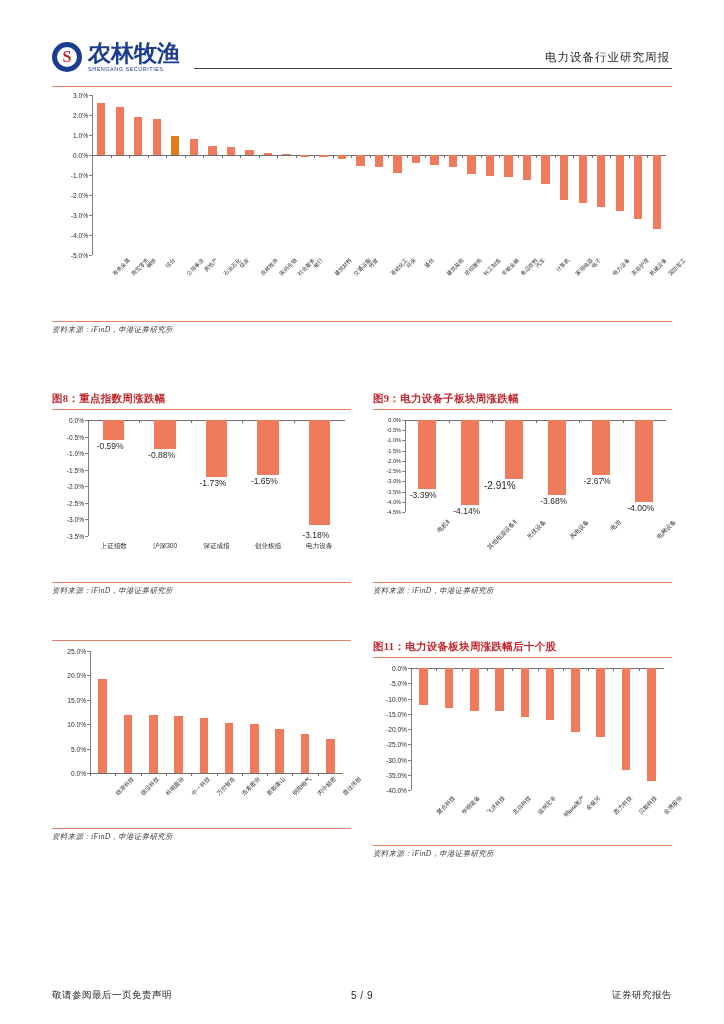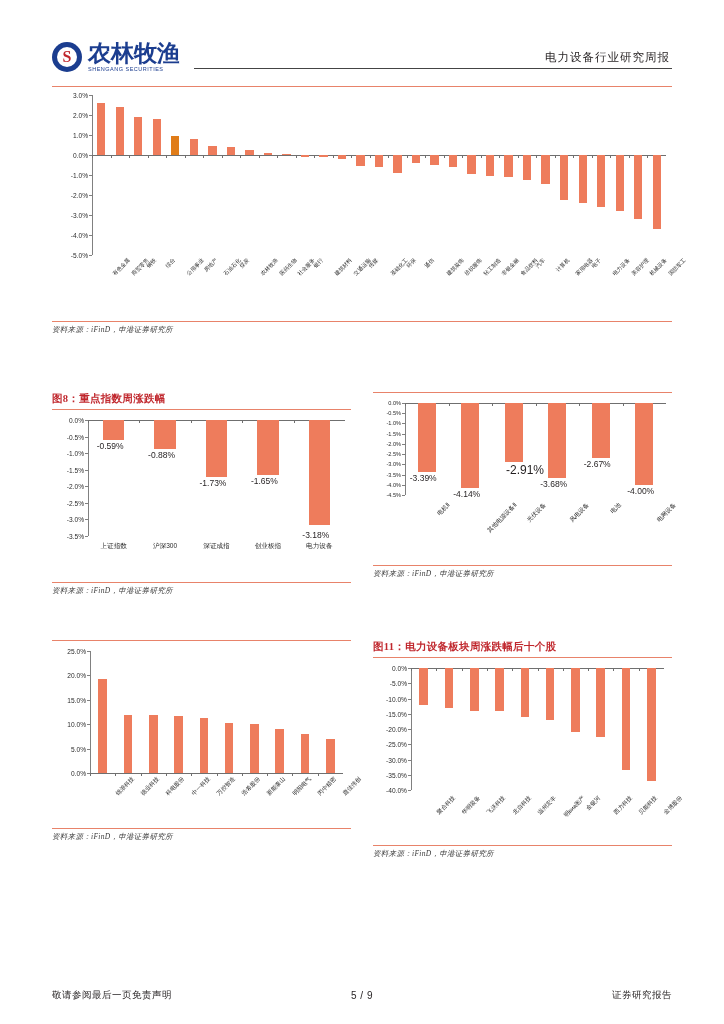--- a/index.html
+++ b/index.html
@@ -284,20 +284,23 @@
             <div class="dlabel" style="left: 198.9px; top: 65.6857px; font-size: 8.5px;">-1.65%</div>
             <div class="bar" style="left: 256.506px; top: 10px; width: 21.588px; height: 105.394px;"></div>
             <div class="xtickmark" style="left: 241.6px; top: 10px;"></div>
             <div class="cat-h" style="left: 267.3px; top: 132px; font-size: 6.6px;">电力设备</div>
             <div class="dlabel" style="left: 250.3px; top: 120px; font-size: 8.5px;">-3.18%</div>
           </div>
         <div class="fig-source">资料来源：iFinD，申港证券研究所</div>
       </div>
     </div>
     <div>
+      <div class="fig-title">
+        <span>图9：</span><span>电力设备子板块周涨跌幅</span>
+      </div>
       <div class="fig-box">
         <div class="fig-body chart" id="c9" style="height:170px;">
             <div class="ytick" style="top: 10px; right: 271px; font-size: 5.6px;">0.0%</div>
             <div class="tickmark" style="top: 10px; left: 29px;"></div>
             <div class="ytick" style="top: 20.2222px; right: 271px; font-size: 5.6px;">-0.5%</div>
             <div class="tickmark" style="top: 20.2222px; left: 29px;"></div>
             <div class="ytick" style="top: 30.4444px; right: 271px; font-size: 5.6px;">-1.0%</div>
             <div class="tickmark" style="top: 30.4444px; left: 29px;"></div>
             <div class="ytick" style="top: 40.6667px; right: 271px; font-size: 5.6px;">-1.5%</div>
             <div class="tickmark" style="top: 40.6667px; left: 29px;"></div>
@@ -319,21 +322,21 @@
             <div class="xtickmark" style="left: 32px; top: 10px;"></div>
             <div class="cat" style="left: 57.75px; top: 108px; font-size: 6px;">电机Ⅱ</div>
             <div class="dlabel" style="left: 36.75px; top: 80.3067px; font-size: 8.5px;">-3.39%</div>
             <div class="bar" style="left: 88.115px; top: 10px; width: 18.27px; height: 84.64px;"></div>
             <div class="xtickmark" style="left: 75.5px; top: 10px;"></div>
             <div class="cat" style="left: 101.25px; top: 108px; font-size: 6px;">其他电源设备Ⅱ</div>
             <div class="dlabel" style="left: 80.25px; top: 95.64px; font-size: 8.5px;">-4.14%</div>
             <div class="bar" style="left: 131.615px; top: 10px; width: 18.27px; height: 59.4933px;"></div>
             <div class="xtickmark" style="left: 119px; top: 10px;"></div>
             <div class="cat" style="left: 144.75px; top: 108px; font-size: 6px;">光伏设备</div>
-            <div class="dlabel" style="left: 133px; top: 70.4933px; font-size: 12px;">-2.91%</div>
+            <div class="dlabel" style="left: 111px; top: 70.4933px; font-size: 10px;">-2.91%</div>
             <div class="bar" style="left: 175.115px; top: 10px; width: 18.27px; height: 75.2356px;"></div>
             <div class="xtickmark" style="left: 162.5px; top: 10px;"></div>
             <div class="cat" style="left: 188.25px; top: 108px; font-size: 6px;">风电设备</div>
             <div class="dlabel" style="left: 167.25px; top: 86.2356px; font-size: 8.5px;">-3.68%</div>
             <div class="bar" style="left: 218.615px; top: 10px; width: 18.27px; height: 54.5867px;"></div>
             <div class="xtickmark" style="left: 206px; top: 10px;"></div>
             <div class="cat" style="left: 231.75px; top: 108px; font-size: 6px;">电池</div>
             <div class="dlabel" style="left: 210.75px; top: 65.5867px; font-size: 8.5px;">-2.67%</div>
             <div class="bar" style="left: 262.115px; top: 10px; width: 18.27px; height: 81.7778px;"></div>
             <div class="xtickmark" style="left: 249.5px; top: 10px;"></div>

